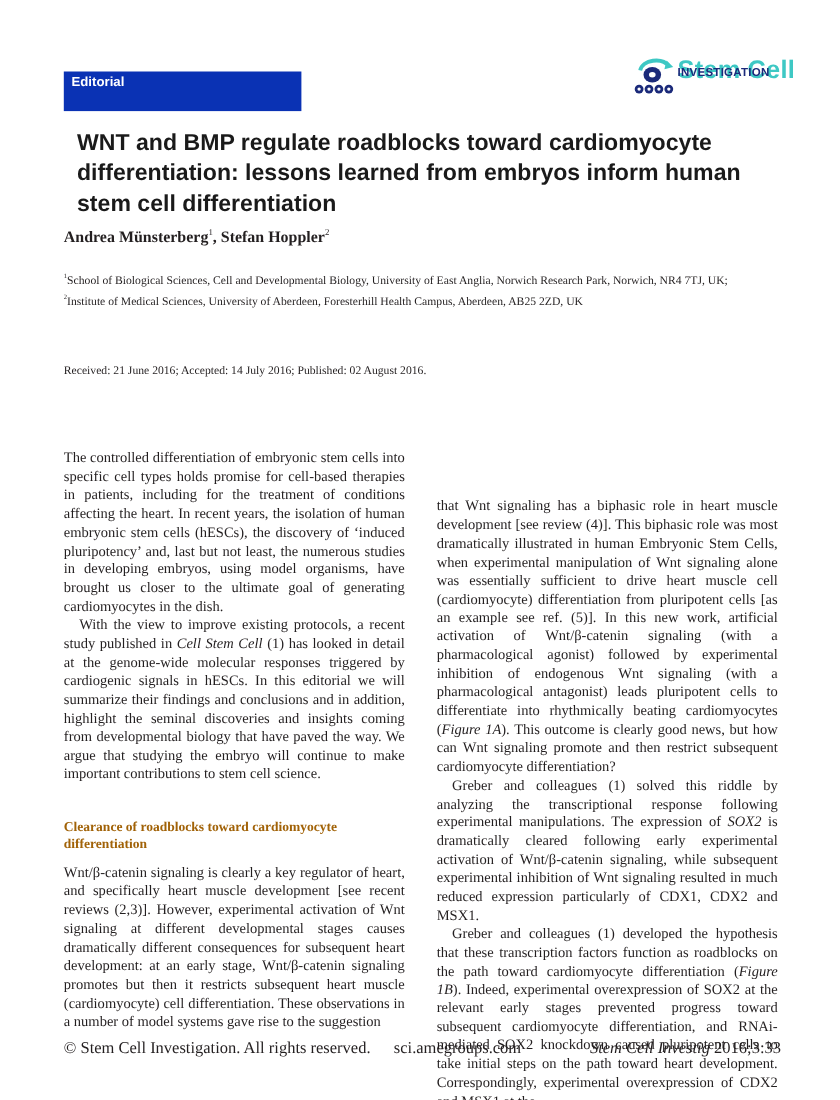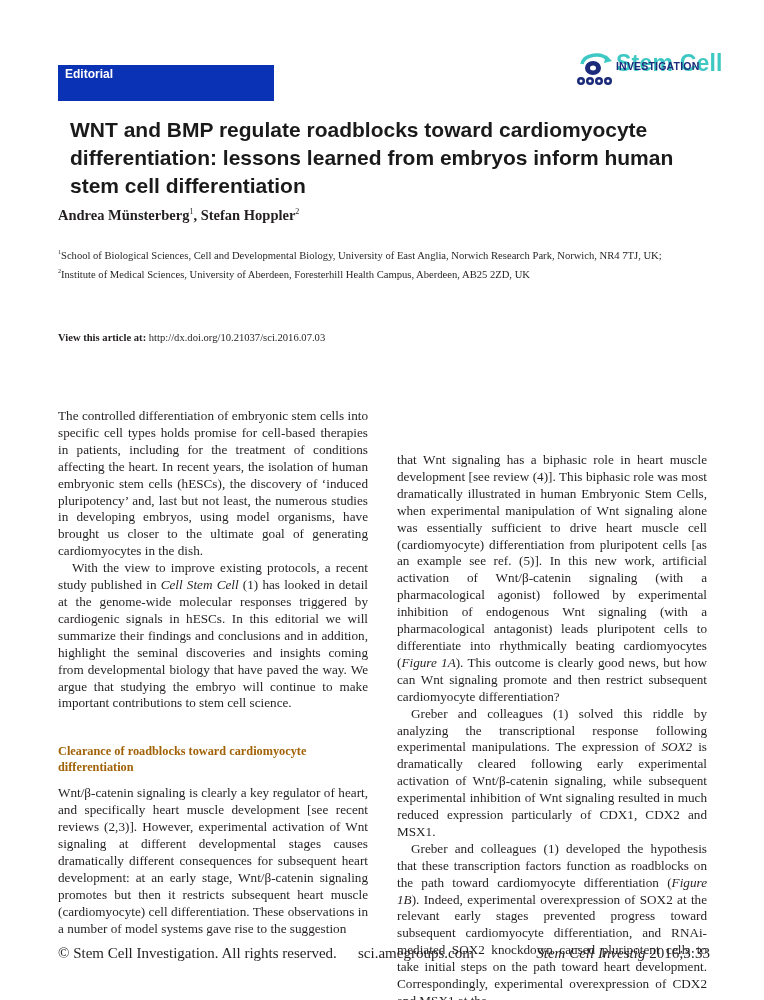--- a/index.html
+++ b/index.html
@@ -62,21 +62,21 @@
   <span>Andrea Münsterberg</span><sup>1</sup>,
   <span>Stefan Hoppler</span><sup>2</sup>
 </div>
 
 <div class="affils">
   <div><sup>1</sup><span>School of Biological Sciences, Cell and Developmental Biology, University of East Anglia, Norwich Research Park, Norwich, NR4 7TJ, UK;</span></div>
   <div><sup>2</sup><span>Institute of Medical Sciences, University of Aberdeen, Foresterhill Health Campus, Aberdeen, AB25 2ZD, UK</span></div>
 </div>
 
 <div class="meta">
-  <div><b>View this article at:</b><span> http://dx.doi.org/10.21037/sci.2016.07.03</span></div>
+  <div>Received: 21 June 2016; Accepted: 14 July 2016; Published: 02 August 2016.</div>
 </div>
 
 <div class="col left">
   <p>The controlled differentiation of embryonic stem cells into specific cell types holds promise for cell-based therapies in patients, including for the treatment of conditions affecting the heart. In recent years, the isolation of human embryonic stem cells (hESCs), the discovery of ‘induced pluripotency’ and, last but not least, the numerous studies in developing embryos, using model organisms, have brought us closer to the ultimate goal of generating cardiomyocytes in the dish.</p>
   <p class="indent"><span>With the view to improve existing protocols, a recent study published in </span><i>Cell Stem Cell</i><span> (1) has looked in detail at the genome-wide molecular responses triggered by cardiogenic signals in hESCs. In this editorial we will summarize their findings and conclusions and in addition, highlight the seminal discoveries and insights coming from developmental biology that have paved the way. We argue that studying the embryo will continue to make important contributions to stem cell science.</span></p>
   <h2 class="section-head">Clearance of roadblocks toward cardiomyocyte differentiation</h2>
   <p>Wnt/β-catenin signaling is clearly a key regulator of heart, and specifically heart muscle development [see recent reviews (2,3)]. However, experimental activation of Wnt signaling at different developmental stages causes dramatically different consequences for subsequent heart development: at an early stage, Wnt/β-catenin signaling promotes but then it restricts subsequent heart muscle (cardiomyocyte) cell differentiation. These observations in a number of model systems gave rise to the suggestion</p>
 </div>
 
 <div class="col right">

